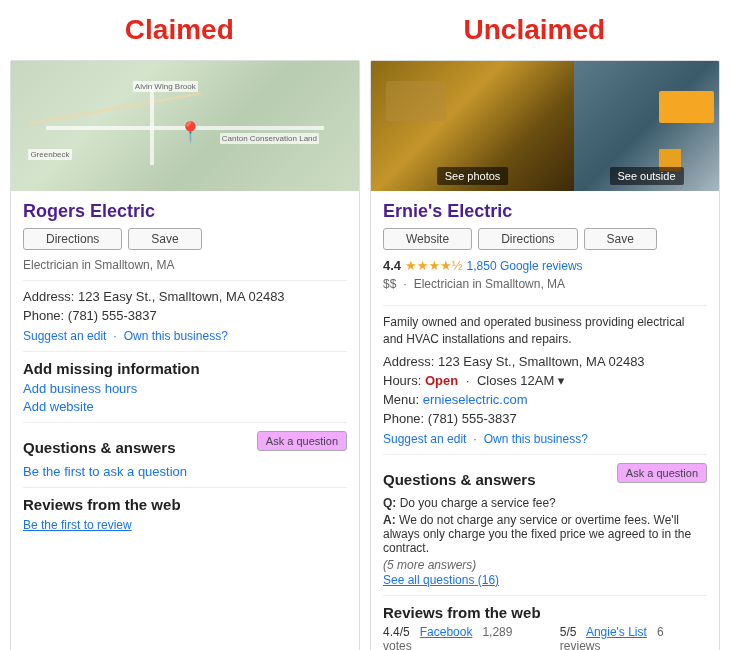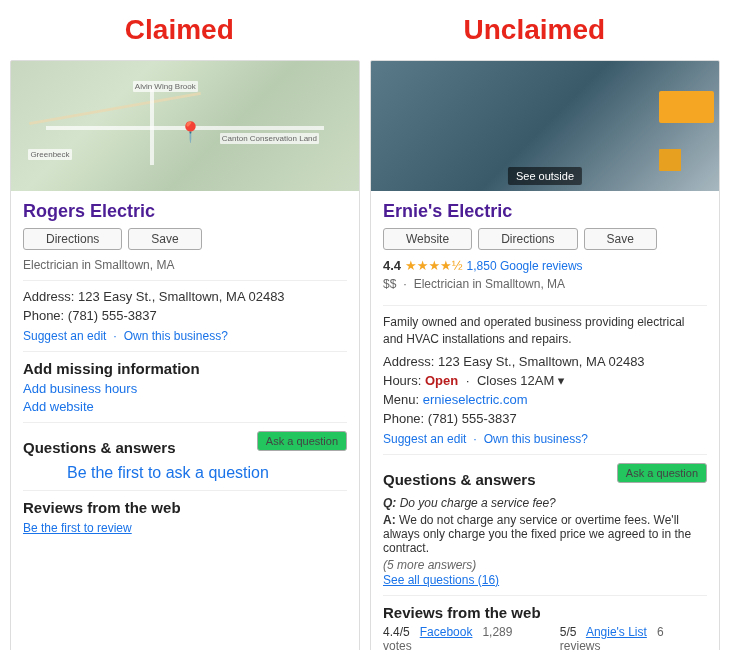--- a/index.html
+++ b/index.html
@@ -207,38 +207,36 @@
       margin-top: 6px;
     }
     .qa-header {
       display: flex;
       justify-content: space-between;
       align-items: flex-start;
       margin-bottom: 4px;
     }
     .ask-btn {
       border: 1px solid #aaa;
-      background: #22c55e;
+      background: #f0abfc;
       border-radius: 3px;
       padding: 3px 8px;
       font-size: 11px;
       cursor: pointer;
       color: #444;
       white-space: nowrap;
     }
     .qa-text {
-      font-size: 16px;
-      color: #1a73e8;
-      margin-left: 44px;
+      font-size: 13px;
+      color: #1a73e8;
     }
     .qa-question {
       font-size: 12px;
       color: #333;
       margin-bottom: 3px;
-      font-style: italic;
     }
     .qa-answer {
       font-size: 12px;
       color: #333;
       margin-bottom: 3px;
     }
     .qa-more {
       font-size: 12px;
       color: #666;
       font-style: italic;
@@ -387,20 +385,24 @@
       <div class="reviews-section">
         <div class="section-heading">Reviews from the web</div>
         <a href="#" class="reviews-from-web">Be the first to review</a>
       </div>
     </div>
   </div>
 
   <div class="panel">
 
     <div class="photos-area">
+      <div class="photo-left">
+        <div class="photo-left-detail"></div>
+        <div class="photo-overlay">See photos</div>
+      </div>
       <div class="photo-right">
         <div class="photo-truck" style="position:absolute;bottom:20px;right:5px;width:55px;height:32px;background:#f5a623;border-radius:2px;"></div>
         <div style="position:absolute;bottom:20px;right:38px;width:22px;height:22px;background:#e8a020;border-radius:1px 0 0 1px;"></div>
         <div class="photo-overlay">See outside</div>
       </div>
     </div>
 
     <div class="panel-content">
       <div class="business-name">Ernie's Electric</div>
       <div class="action-buttons">

